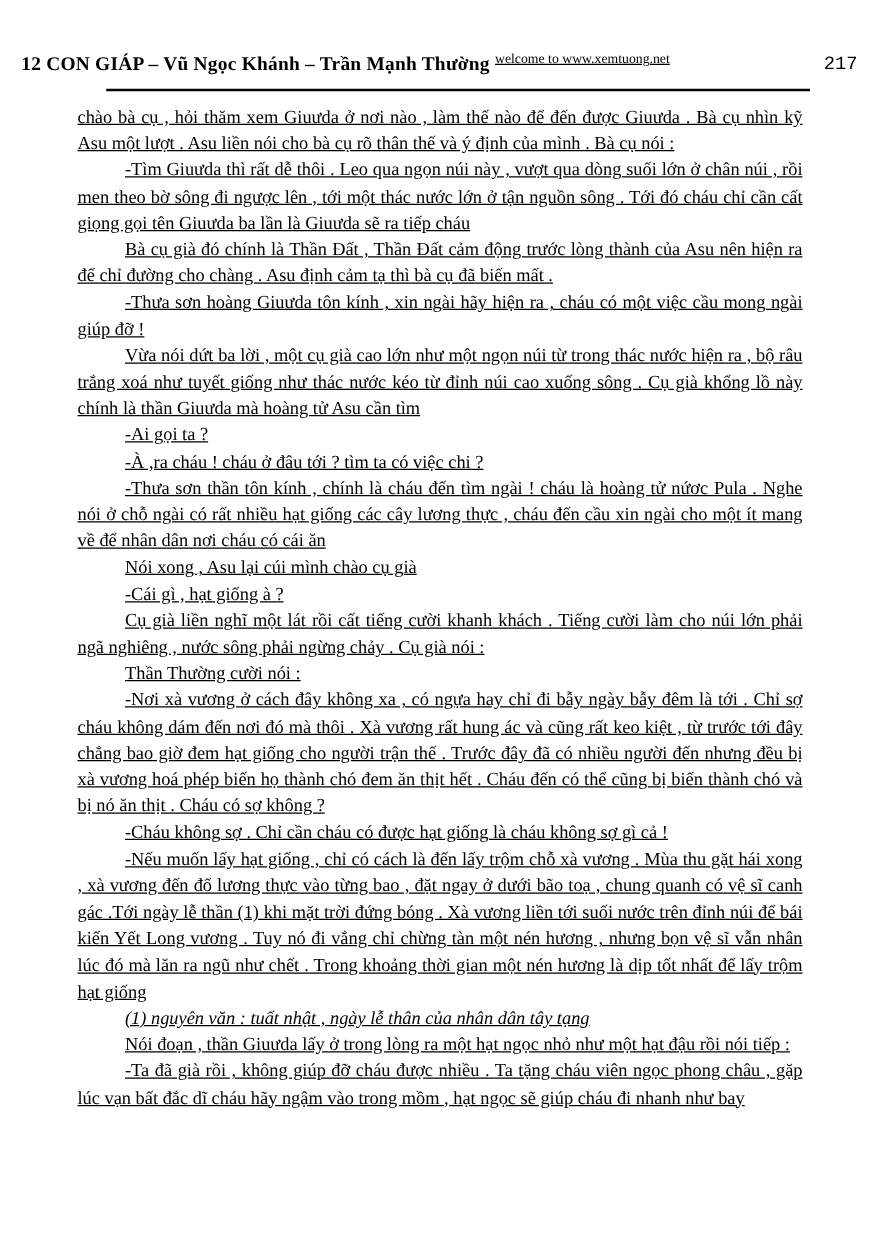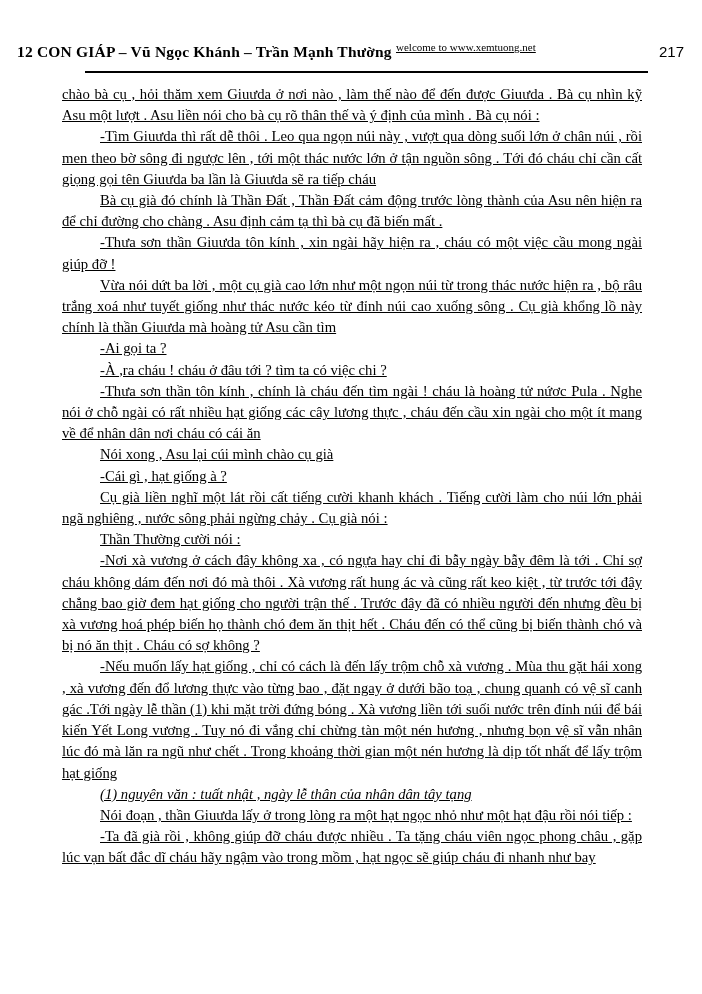--- a/index.html
+++ b/index.html
@@ -34,21 +34,21 @@
     font-size: 11px;
     text-decoration: underline;
     color: #000000;
     white-space: nowrap;
   }
   .header-page {
     position: absolute;
     left: 659px;
     top: 43px;
     font-size: 15px;
-    font-family: Liberation Sans, sans-serif;
+    font-family: Liberation Mono, monospace;
   }
   .header-rule {
     position: absolute;
     left: 85px;
     top: 71px;
     width: 563px;
     height: 2px;
     background: #000000;
   }
   .body-text {
@@ -84,30 +84,31 @@
   <a class="header-link" href="#">welcome to www.xemtuong.net</a>
 
   <div class="header-page">217</div>
 
   <div class="header-rule"></div>
 
   <div class="body-text">
     <p class="no-indent">chào bà cụ , hỏi thăm xem Giuưda ở nơi nào , làm thế nào để đến được Giuưda . Bà cụ nhìn kỹ Asu một lượt . Asu liền nói cho bà cụ rõ thân thế và ý định của mình . Bà cụ nói :</p>
     <p>-Tìm Giuưda thì rất dễ thôi . Leo qua ngọn núi này , vượt qua dòng suối lớn ở chân núi , rồi men theo bờ sông đi ngược lên , tới một thác nước lớn ở tận nguồn sông . Tới đó cháu chỉ cần cất giọng gọi tên Giuưda ba lần là Giuưda sẽ ra tiếp cháu</p>
     <p>Bà cụ già đó chính là Thần Đất , Thần Đất cảm động trước lòng thành của Asu nên hiện ra để chỉ đường cho chàng . Asu định cảm tạ thì bà cụ đã biến mất .</p>
-    <p>-Thưa sơn thần Giuưda tôn kính , xin ngài hãy hiện ra , cháu có một việc cầu mong ngài giúp đỡ !</p>
+    <p>-Thưa sơn hoàng Giuưda tôn kính , xin ngài hãy hiện ra , cháu có một việc cầu mong ngài giúp đỡ !</p>
     <p>Vừa nói dứt ba lời , một cụ già cao lớn như một ngọn núi từ trong thác nước hiện ra , bộ râu trắng xoá như tuyết giống như thác nước kéo từ đỉnh núi cao xuống sông . Cụ già khổng lồ này chính là thần Giuưda mà hoàng tử Asu cần tìm</p>
     <p>-Ai gọi ta ?</p>
     <p>-À ,ra cháu ! cháu ở đâu tới ? tìm ta có việc chi ?</p>
     <p>-Thưa sơn thần tôn kính , chính là cháu đến tìm ngài ! cháu là hoàng tử nứơc Pula . Nghe nói ở chỗ ngài có rất nhiều hạt giống các cây lương thực , cháu đến cầu xin ngài cho một ít mang về để nhân dân nơi cháu có cái ăn</p>
     <p>Nói xong , Asu lại cúi mình chào cụ già</p>
     <p>-Cái gì , hạt giống à ?</p>
     <p>Cụ già liền nghĩ một lát rồi cất tiếng cười khanh khách . Tiếng cười làm cho núi lớn phải ngã nghiêng , nước sông phải ngừng chảy . Cụ già nói :</p>
     <p>Thần Thường cười nói :</p>
     <p>-Nơi xà vương ở cách đây không xa , có ngựa hay chỉ đi bẫy ngày bẫy đêm là tới . Chỉ sợ cháu không dám đến nơi đó mà thôi . Xà vương rất hung ác và cũng rất keo kiệt , từ trước tới đây chẳng bao giờ đem hạt giống cho người trận thế . Trước đây đã có nhiều người đến nhưng đều bị xà vương hoá phép biến họ thành chó đem ăn thịt hết . Cháu đến có thể cũng bị biến thành chó và bị nó ăn thịt . Cháu có sợ không ?</p>
+    <p>-Cháu không sợ . Chỉ cần cháu có được hạt giống là cháu không sợ gì cả !</p>
     <p>-Nếu muốn lấy hạt giống , chỉ có cách là đến lấy trộm chỗ xà vương . Mùa thu gặt hái xong , xà vương đến đổ lương thực vào từng bao , đặt ngay ở dưới bão toạ , chung quanh có vệ sĩ canh gác .Tới ngày lễ thần (1) khi mặt trời đứng bóng . Xà vương liền tới suối nước trên đỉnh núi để bái kiến Yết Long vương . Tuy nó đi vắng chỉ chừng tàn một nén hương , nhưng bọn vệ sĩ vẫn nhân lúc đó mà lăn ra ngũ như chết . Trong khoảng thời gian một nén hương là dịp tốt nhất để lấy trộm hạt giống</p>
     <p class="footnote-italic">(1) nguyên văn : tuất nhật , ngày lễ thân của nhân dân tây tạng</p>
     <p>Nói đoạn , thần Giuưda lấy ở trong lòng ra một hạt ngọc nhỏ như một hạt đậu rồi nói tiếp :</p>
     <p>-Ta đã già rồi , không giúp đỡ cháu được nhiều . Ta tặng cháu viên ngọc phong châu , gặp lúc vạn bất đắc dĩ cháu hãy ngậm vào trong mồm , hạt ngọc sẽ giúp cháu đi nhanh như bay</p>
 
   </div>
 
 </div>
 
 </body></html>

